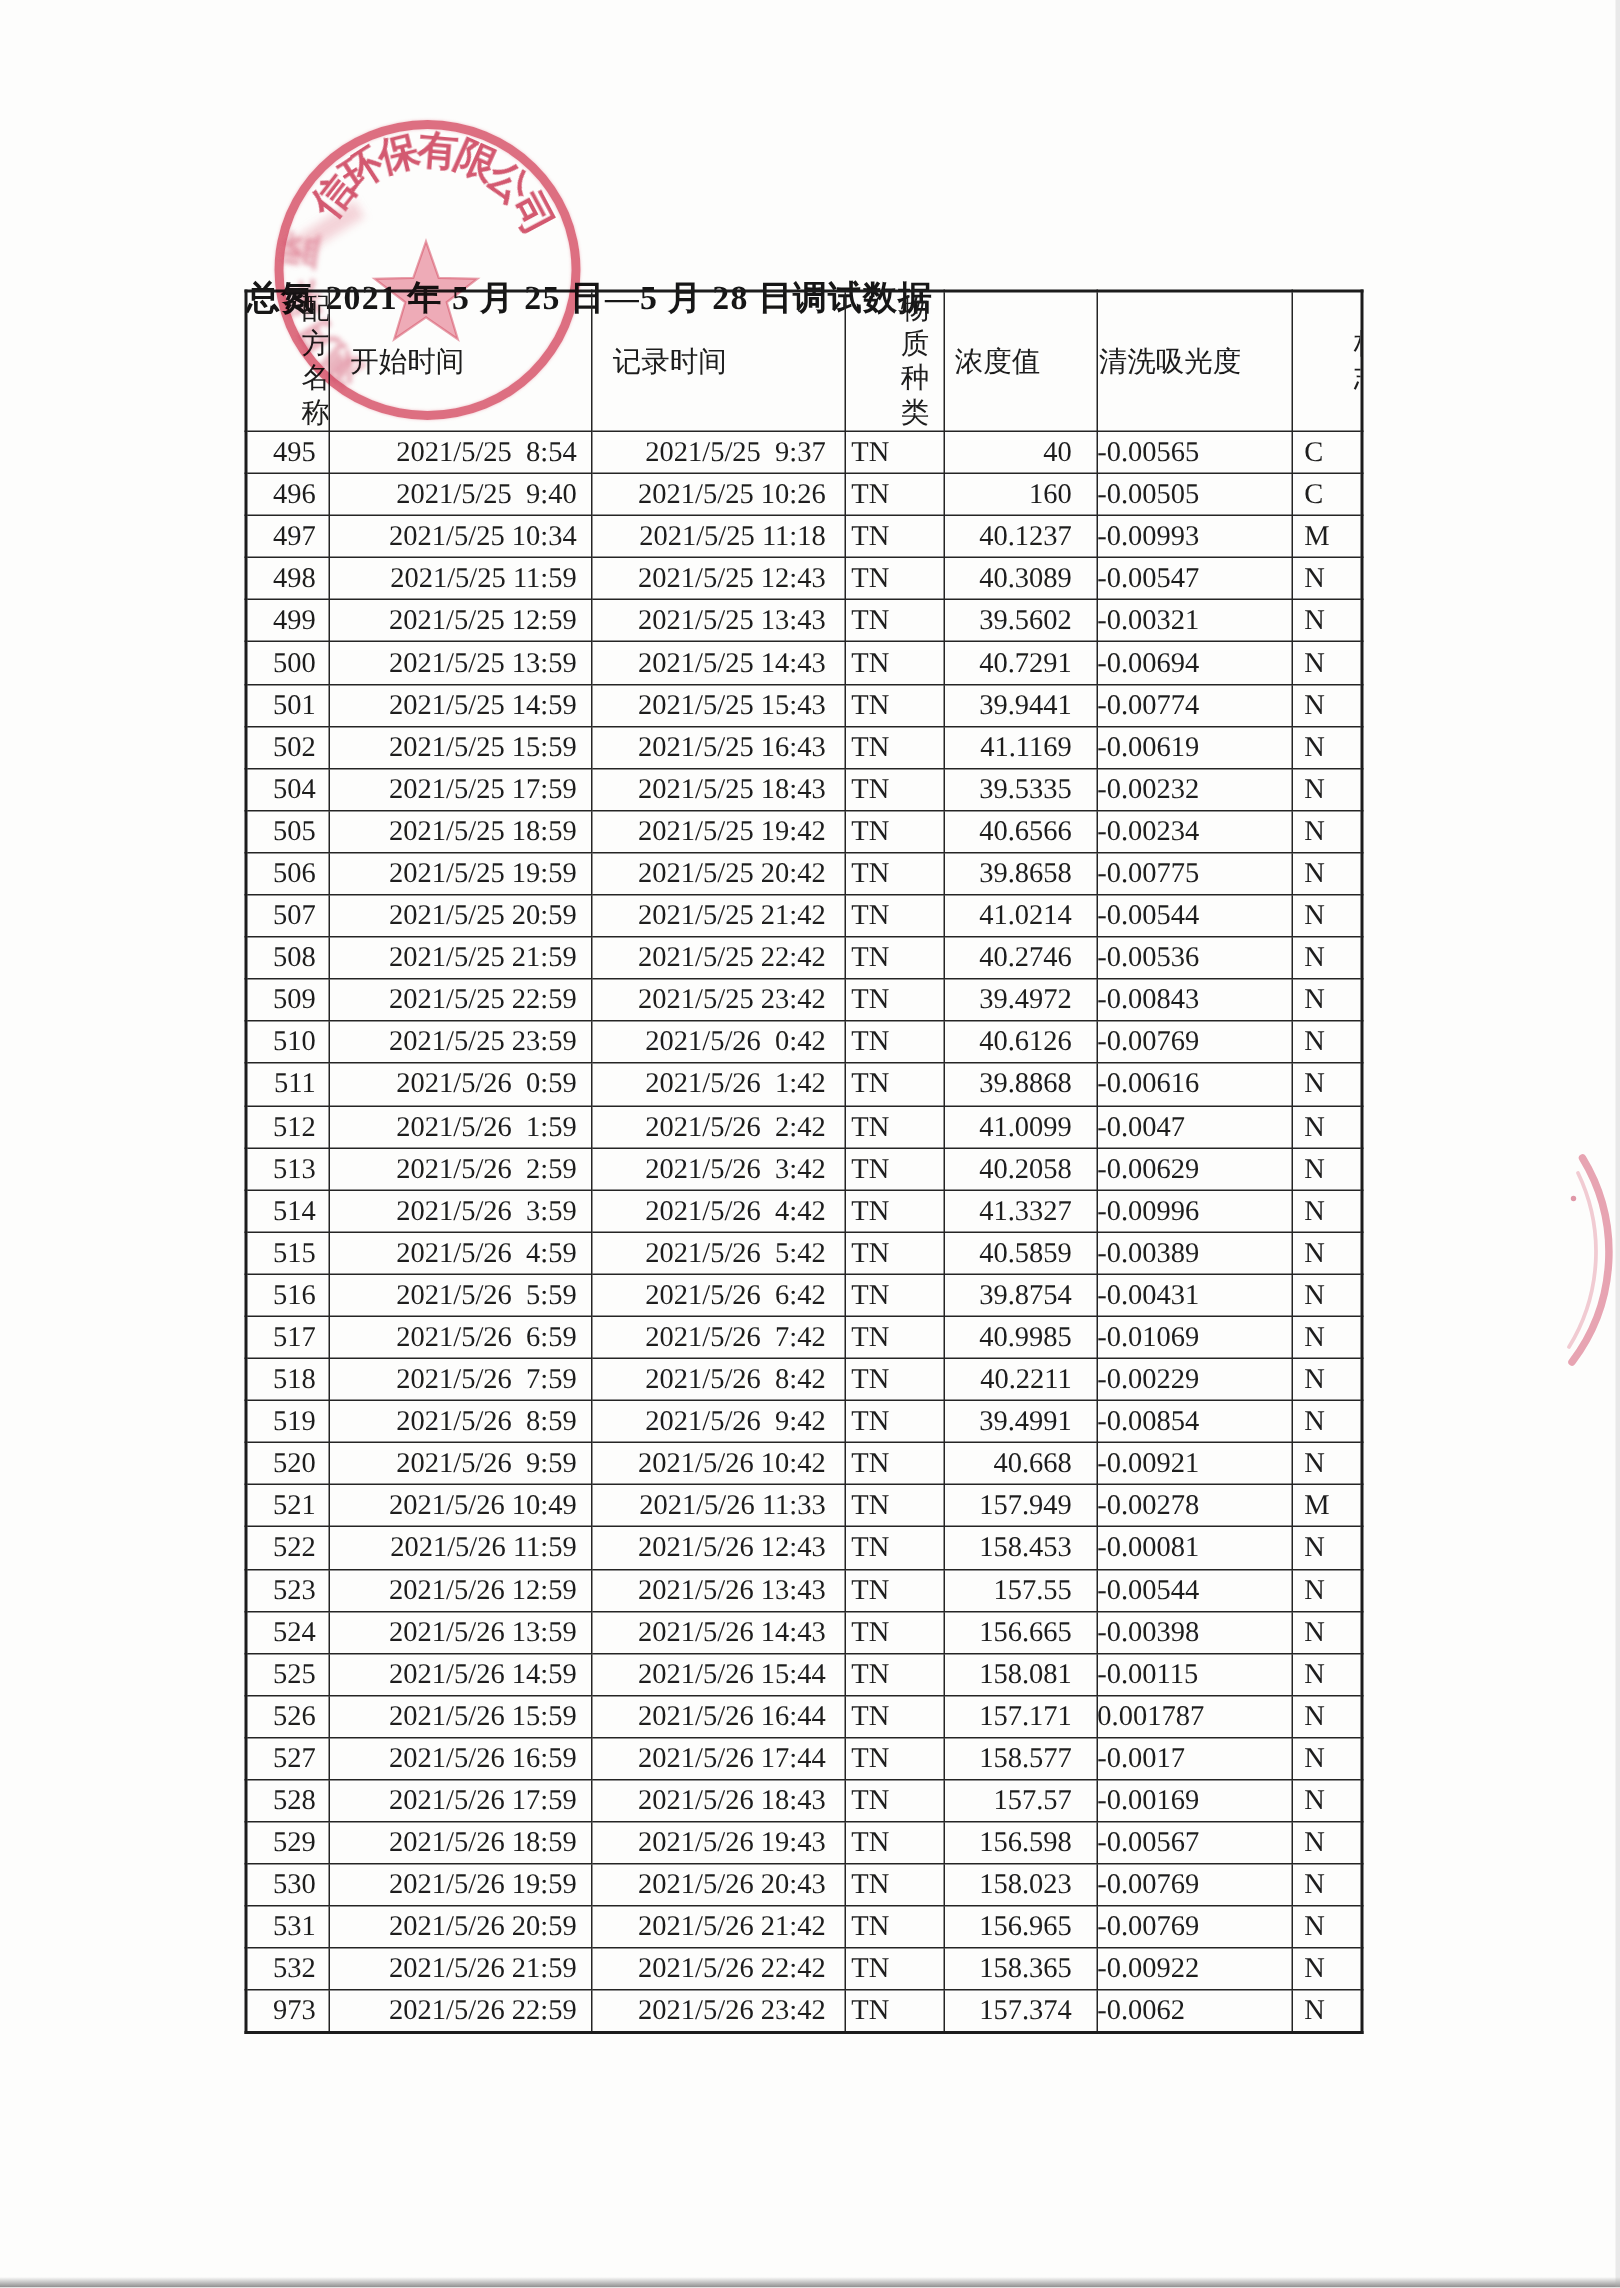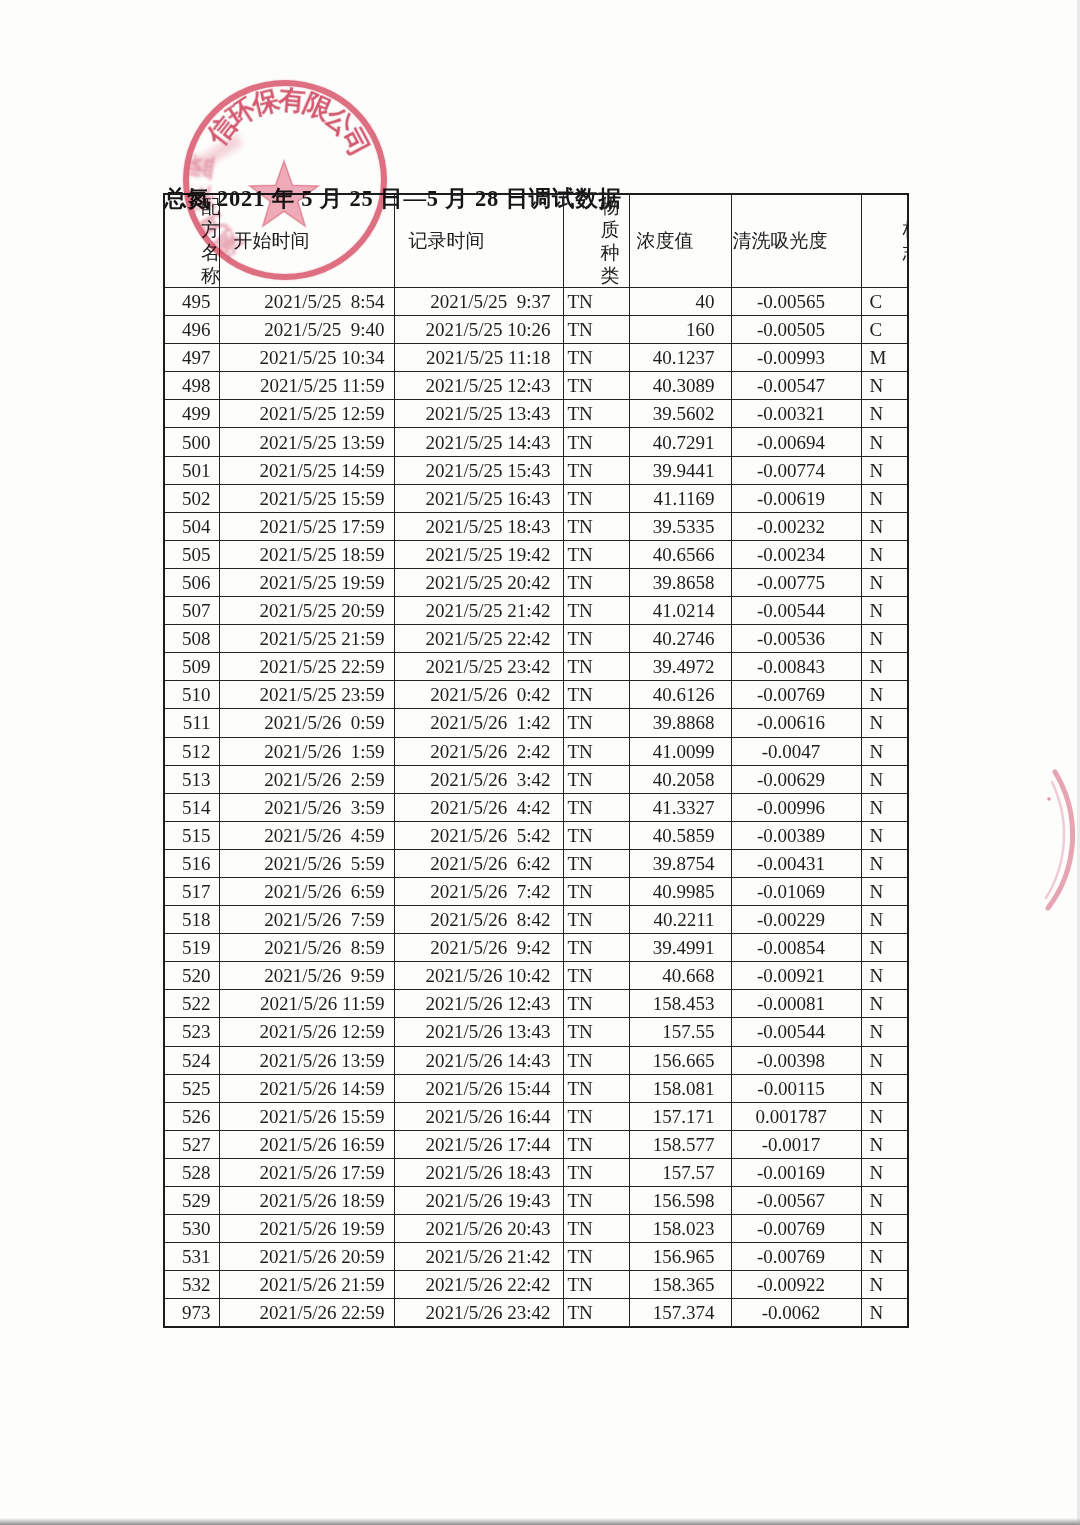--- a/index.html
+++ b/index.html
@@ -31,21 +31,21 @@
   .h-start,.h-record{padding-left:14px;}
   .h-type{padding-left:9px;}
   .h-conc{padding-left:7px;}
   .h-wash{padding-left:1px;}
   .h-flag{padding-left:13px;}
   .c-recipe{text-align:right; padding-right:8px;}
   .c-start{text-align:right; padding-right:9px; white-space:pre;}
   .c-record{text-align:right; padding-right:12px; white-space:pre;}
   .c-type{text-align:left; padding-left:4px;}
   .c-conc{text-align:right; padding-right:16px;}
-  .c-wash{text-align:center; padding-right:10px;}
+  .c-wash{text-align:left; padding-right:10px;}
   .c-flag{text-align:left; padding-left:8px;}
   
   .stamp{position:absolute; left:0; top:0; width:1080px; height:1525px;
          pointer-events:none; mix-blend-mode:multiply;}
   .stamp-ring{
     position:absolute; left:183px; top:80px; width:204px; height:200px;
     border:6px solid rgba(214,72,96,0.78); border-radius:50%;
     box-sizing:border-box; filter:blur(0.5px);
     box-shadow:0 0 2px rgba(214,72,96,0.35), inset 0 0 2px rgba(214,72,96,0.35);
   }
@@ -333,20 +333,29 @@
         <tr>
           <td class="c-recipe">520</td>
           <td class="c-start">2021/5/26  9:59</td>
           <td class="c-record">2021/5/26 10:42</td>
           <td class="c-type">TN</td>
           <td class="c-conc">40.668</td>
           <td class="c-wash">-0.00921</td>
           <td class="c-flag">N</td>
         </tr>
         <tr>
+          <td class="c-recipe">521</td>
+          <td class="c-start">2021/5/26 10:49</td>
+          <td class="c-record">2021/5/26 11:33</td>
+          <td class="c-type">TN</td>
+          <td class="c-conc">157.949</td>
+          <td class="c-wash">-0.00278</td>
+          <td class="c-flag">M</td>
+        </tr>
+        <tr>
           <td class="c-recipe">522</td>
           <td class="c-start">2021/5/26 11:59</td>
           <td class="c-record">2021/5/26 12:43</td>
           <td class="c-type">TN</td>
           <td class="c-conc">158.453</td>
           <td class="c-wash">-0.00081</td>
           <td class="c-flag">N</td>
         </tr>
         <tr>
           <td class="c-recipe">523</td>

